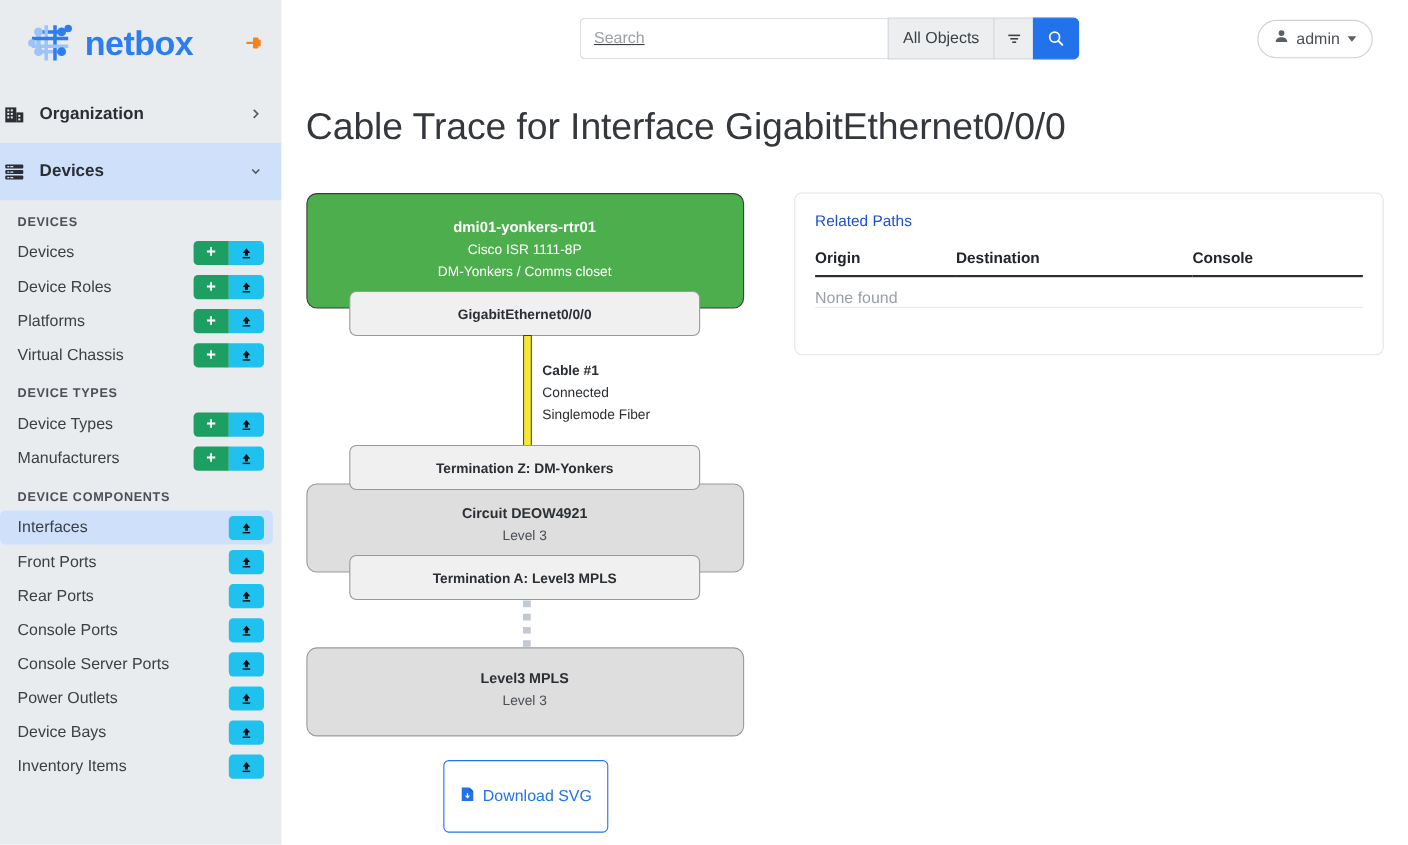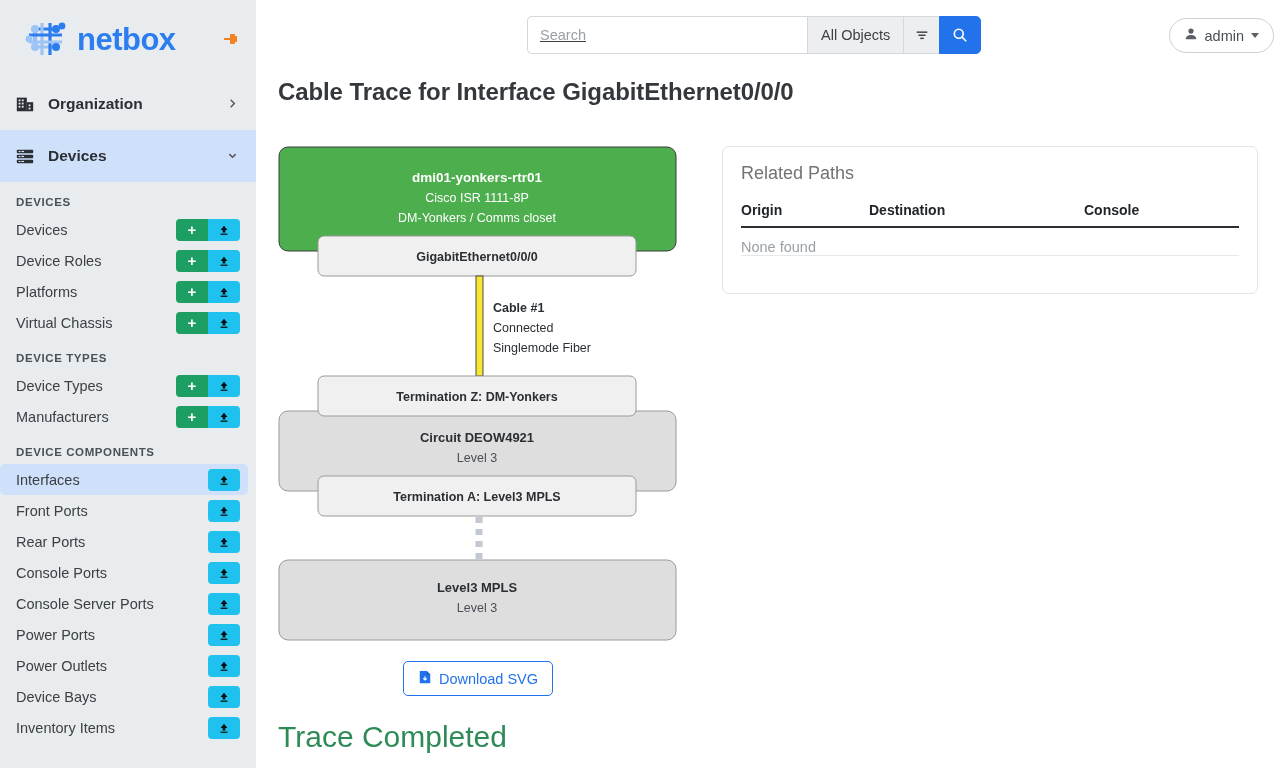--- a/index.html
+++ b/index.html
@@ -25,21 +25,21 @@
     padding: 0 16px 0 22px;
   }
   .brand-logo { display: flex; align-items: center; gap: 9px; flex: 1; }
   .netbox-mark { width: 46px; height: 44px; flex: 0 0 46px; }
   .netbox-word { font-size: 31px; font-weight: 700; color: #2b7df0; letter-spacing: -0.5px; line-height: 1; }
   .pin-icon { width: 18px; height: 18px; flex: 0 0 18px; }
 
   .nav-group {
     display: flex; align-items: center;
     height: 52px;
-    padding: 0 18px 0 14px;
+    padding: 0 18px 0 2px;
     cursor: pointer;
     gap: 12px;
   }
   .nav-group.active { background: #cfe0fb; }
   .nav-group .gicon { width: 22px; height: 22px; flex: 0 0 22px; display:flex; align-items:center; justify-content:center;}
   .nav-group .glabel { flex: 1; font-size: 15.5px; font-weight: 700; color: #2b2f33; }
   .nav-group .gchev { color: #55595c; font-size: 13px; line-height: 1; }
 
   .sec-header {
     font-size: 11.5px; font-weight: 700; color: #4b5056;
@@ -109,63 +109,64 @@
     background: #eceef0; border: 1px solid #d5d8dc; border-right: none;
     cursor: pointer;
   }
   .search-go {
     display: flex; align-items: center; justify-content: center;
     width: 42px; background: #2272eb;
     border: 1px solid #2272eb; border-radius: 0 5px 5px 0;
     cursor: pointer;
   }
   .user-menu {
-    position: absolute; right: 6px; top: 18px;
+    position: absolute; right: 32px; top: 18px;
     display: flex; align-items: center; gap: 7px;
     height: 35px; padding: 0 14px;
     border: 1px solid #ccd0d5; border-radius: 18px;
     background: #fff; cursor: pointer;
   }
   .user-menu .uname { font-size: 14.5px; color: #4a4f55; }
   .user-menu .caret { width:0;height:0;border-left:4.5px solid transparent;border-right:4.5px solid transparent;border-top:5px solid #5a6066; }
 
   .page-title {
-    font-size: 24px; font-weight: 700; color: #34383d;
+    font-size: 34px; font-weight: 400; color: #34383d;
     padding: 8px 0 0 22px;
     letter-spacing: -0.1px;
+    margin-top: 18px;
   }
 
   .content { display: flex; padding: 40px 22px 0 22px; gap: 44px; }
 
   
   .trace-col { width: 400px; flex: 0 0 400px; position: relative; }
   .trace-svgwrap { position: relative; width: 400px; }
 
   .dl-btn {
     display: inline-flex; align-items: center; gap: 7px;
     border: 1px solid #2272eb; color: #2272eb;
     background: #fff; border-radius: 5px;
-    padding: 7px 14px; font-size: 14.5px;
+    padding: 22px 14px; font-size: 14.5px;
     cursor: pointer; font-family: "Liberation Sans", sans-serif;
   }
   .dl-center { display: flex; justify-content: center; margin-top: 16px; }
   .trace-done {
     text-align: left; margin-top: 24px;
     font-size: 30px; color: #2e8b57; font-weight: 400;
   }
 
   
   .card {
     flex: 1;
     border: 1px solid #e1e4e8; border-radius: 7px;
     background: #fff; padding: 16px 18px 22px 18px;
     align-self: flex-start;
     min-height: 148px;
   }
-  .card-title { font-size: 18px; color: #737373; font-weight: 400; margin-bottom: 18px; }
+  .card-title { font-size: 14px; color: #1d4ed8; font-weight: 400; margin-bottom: 18px; }
   table.rp { width: 100%; border-collapse: collapse; }
   table.rp th {
     text-align: left; font-size: 14px; font-weight: 700; color: #212529;
     padding: 0 0 8px 0; border-bottom: 2px solid #2b2f33;
   }
   table.rp td {
     font-size: 14.5px; color: #9aa0a6;
     padding: 11px 0 0 0; border-bottom: 1px solid #e6e8ea;
   }
   .col-origin { width: 128px; }
@@ -380,31 +381,20 @@
       <span class="btn-group">
         <span class="mini-btn imp solo">
           <svg viewBox="0 0 14 14" width="12" height="12">
               <path d="M7 2 L11 7 L8.6 7 L8.6 10 L5.4 10 L5.4 7 L3 7 Z" fill="#0b1014"></path>
               <rect x="3" y="11.2" width="8" height="1.5" fill="#0b1014"></rect>
             </svg>
         </span>
       </span>
     </div>
     <div class="nav-item">
-      <span class="ilabel">Power Ports</span>
-      <span class="btn-group">
-        <span class="mini-btn imp solo">
-          <svg viewBox="0 0 14 14" width="12" height="12">
-              <path d="M7 2 L11 7 L8.6 7 L8.6 10 L5.4 10 L5.4 7 L3 7 Z" fill="#0b1014"></path>
-              <rect x="3" y="11.2" width="8" height="1.5" fill="#0b1014"></rect>
-            </svg>
-        </span>
-      </span>
-    </div>
-    <div class="nav-item">
       <span class="ilabel">Power Outlets</span>
       <span class="btn-group">
         <span class="mini-btn imp solo">
           <svg viewBox="0 0 14 14" width="12" height="12">
               <path d="M7 2 L11 7 L8.6 7 L8.6 10 L5.4 10 L5.4 7 L3 7 Z" fill="#0b1014"></path>
               <rect x="3" y="11.2" width="8" height="1.5" fill="#0b1014"></rect>
             </svg>
         </span>
       </span>
     </div>

